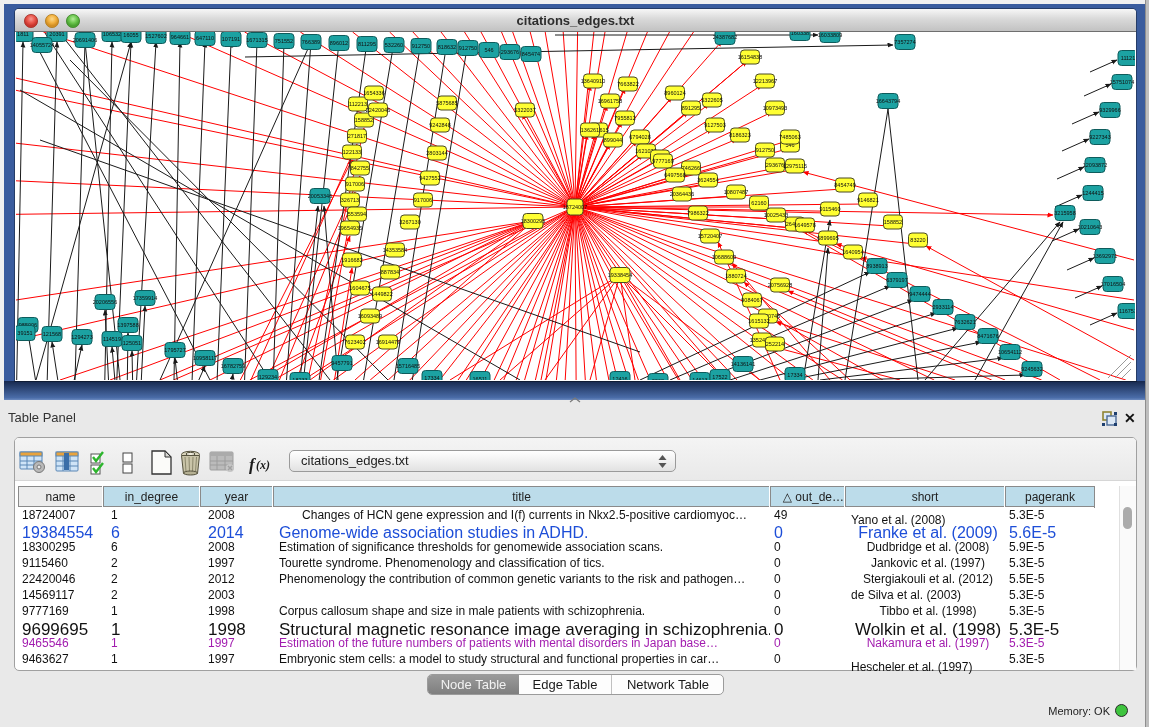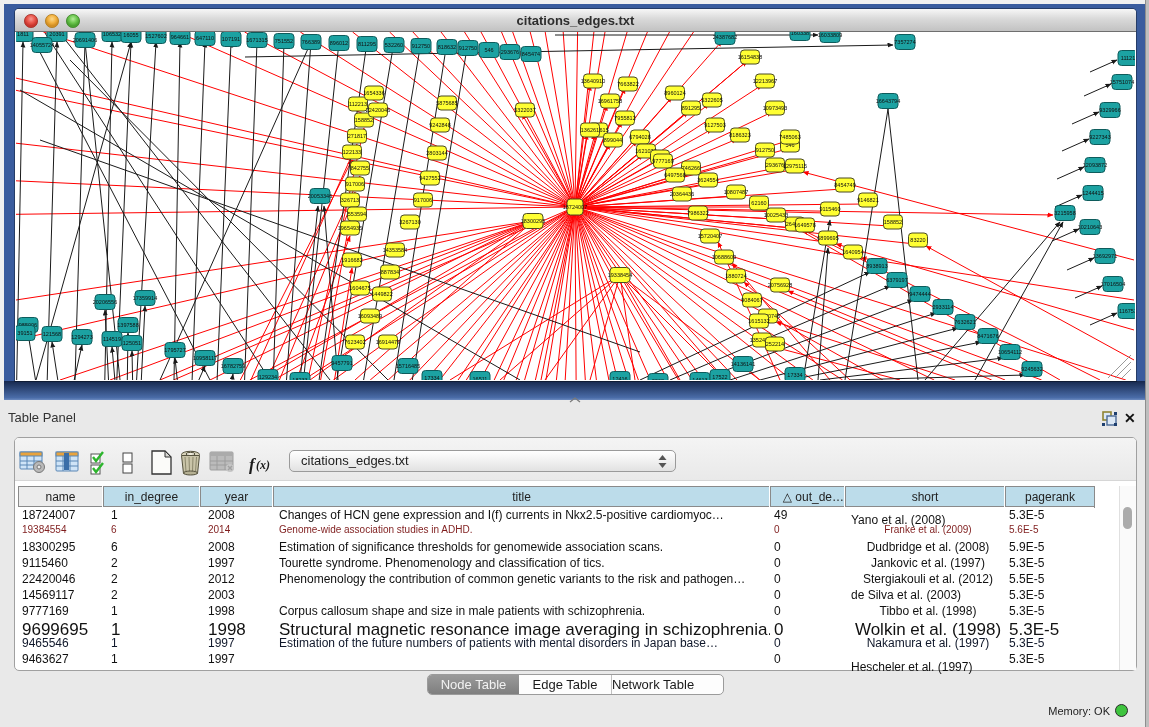--- a/index.html
+++ b/index.html
@@ -655,26 +655,26 @@
 <div style="position:absolute;left:200px;top:486px;width:72px;height:21px;background:#bcdcea;border:1px solid #8a8a8a;border-right:none;line-height:20px;text-align:center;font-size:12px;color:#222">year</div>
 <div style="position:absolute;left:273px;top:486px;width:496px;height:21px;background:#bcdcea;border:1px solid #8a8a8a;border-right:none;line-height:20px;text-align:center;font-size:12px;color:#222">title</div>
 <div style="position:absolute;left:770px;top:486px;width:74px;height:21px;background:#bcdcea;border:1px solid #8a8a8a;border-right:none;line-height:20px;text-align:right;font-size:12px;color:#222">△ out_de…</div>
 <div style="position:absolute;left:845px;top:486px;width:159px;height:21px;background:#bcdcea;border:1px solid #8a8a8a;border-right:none;line-height:20px;text-align:center;font-size:12px;color:#222">short</div>
 <div style="position:absolute;left:1005px;top:486px;width:89px;height:21px;background:#bcdcea;border:1px solid #8a8a8a;border-right:none;line-height:20px;text-align:center;font-size:12px;color:#222">pagerank</div>
 <div style="position:absolute;left:1094px;top:486px;width:1px;height:22px;background:#8a8a8a"></div>
  <div style="position:absolute;left:14px;top:508px;width:1100px;height:16px;font-size:12px;color:#111">
     <div style="position:absolute;left:8px;width:81px;top:0;white-space:nowrap;overflow:hidden;text-align:left">18724007</div>
     <div style="position:absolute;left:97px;width:89px;top:0;white-space:nowrap;overflow:hidden;text-align:left">1</div>
     <div style="position:absolute;left:194px;width:65px;top:0;white-space:nowrap;overflow:hidden;text-align:left">2008</div>
-    <div style="position:absolute;left:265px;width:491px;top:0;white-space:nowrap;overflow:hidden;text-align:left">Changes of HCN gene expression and I(f) currents in Nkx2.5-positive cardiomyoc…</div>
+    <div style="position:absolute;left:265px;width:491px;top:0;white-space:nowrap;overflow:hidden;text-align:center">Changes of HCN gene expression and I(f) currents in Nkx2.5-positive cardiomyoc…</div>
     <div style="position:absolute;left:760px;width:71px;top:0;white-space:nowrap;overflow:hidden;text-align:left">49</div>
     <div style="position:absolute;left:837px;width:154px;top:5px;white-space:nowrap;overflow:hidden;text-align:left">Yano et al. (2008)</div>
     <div style="position:absolute;left:995px;width:86px;top:0;white-space:nowrap;overflow:hidden;text-align:left">5.3E-5</div>
   </div>
-<div style="position:absolute;left:14px;top:524px;width:1100px;height:16px;font-size:10px;color:#7f1d1d">
+<div style="position:absolute;left:14px;top:524px;width:1100px;height:16px;font-size:16px;color:#1d4ed8">
     <div style="position:absolute;left:8px;width:81px;top:0;white-space:nowrap;overflow:hidden;text-align:left">19384554</div>
     <div style="position:absolute;left:97px;width:89px;top:0;white-space:nowrap;overflow:hidden;text-align:left">6</div>
     <div style="position:absolute;left:194px;width:65px;top:0;white-space:nowrap;overflow:hidden;text-align:left">2014</div>
     <div style="position:absolute;left:265px;width:491px;top:0;white-space:nowrap;overflow:hidden;text-align:left">Genome-wide association studies in ADHD.</div>
     <div style="position:absolute;left:760px;width:71px;top:0;white-space:nowrap;overflow:hidden;text-align:left">0</div>
     <div style="position:absolute;left:837px;width:154px;top:0;white-space:nowrap;overflow:hidden;text-align:center">Franke et al. (2009)</div>
     <div style="position:absolute;left:995px;width:86px;top:0;white-space:nowrap;overflow:hidden;text-align:left">5.6E-5</div>
   </div>
 <div style="position:absolute;left:14px;top:540px;width:1100px;height:16px;font-size:12px;color:#111">
     <div style="position:absolute;left:8px;width:81px;top:0;white-space:nowrap;overflow:hidden;text-align:left">18300295</div>
@@ -722,45 +722,46 @@
   </div>
 <div style="position:absolute;left:14px;top:620px;width:1100px;height:16px;font-size:17px;color:#111">
     <div style="position:absolute;left:8px;width:81px;top:0;white-space:nowrap;overflow:hidden;text-align:left">9699695</div>
     <div style="position:absolute;left:97px;width:89px;top:0;white-space:nowrap;overflow:hidden;text-align:left">1</div>
     <div style="position:absolute;left:194px;width:65px;top:0;white-space:nowrap;overflow:hidden;text-align:left">1998</div>
     <div style="position:absolute;left:265px;width:491px;top:0;white-space:nowrap;overflow:hidden;text-align:left">Structural magnetic resonance image averaging in schizophrenia.</div>
     <div style="position:absolute;left:760px;width:71px;top:0;white-space:nowrap;overflow:hidden;text-align:left">0</div>
     <div style="position:absolute;left:837px;width:154px;top:0;white-space:nowrap;overflow:hidden;text-align:center">Wolkin et al. (1998)</div>
     <div style="position:absolute;left:995px;width:86px;top:0;white-space:nowrap;overflow:hidden;text-align:left">5.3E-5</div>
   </div>
-<div style="position:absolute;left:14px;top:636px;width:1100px;height:16px;font-size:12px;color:#0f172a">
+<div style="position:absolute;left:14px;top:636px;width:1100px;height:16px;font-size:12px;color:#a21caf">
     <div style="position:absolute;left:8px;width:81px;top:0;white-space:nowrap;overflow:hidden;text-align:left">9465546</div>
     <div style="position:absolute;left:97px;width:89px;top:0;white-space:nowrap;overflow:hidden;text-align:left">1</div>
     <div style="position:absolute;left:194px;width:65px;top:0;white-space:nowrap;overflow:hidden;text-align:left">1997</div>
     <div style="position:absolute;left:265px;width:491px;top:0;white-space:nowrap;overflow:hidden;text-align:left">Estimation of the future numbers of patients with mental disorders in Japan base…</div>
     <div style="position:absolute;left:760px;width:71px;top:0;white-space:nowrap;overflow:hidden;text-align:left">0</div>
     <div style="position:absolute;left:837px;width:154px;top:0;white-space:nowrap;overflow:hidden;text-align:center">Nakamura et al. (1997)</div>
     <div style="position:absolute;left:995px;width:86px;top:0;white-space:nowrap;overflow:hidden;text-align:left">5.3E-5</div>
   </div>
 <div style="position:absolute;left:14px;top:652px;width:1100px;height:16px;font-size:12px;color:#111">
     <div style="position:absolute;left:8px;width:81px;top:0;white-space:nowrap;overflow:hidden;text-align:left">9463627</div>
     <div style="position:absolute;left:97px;width:89px;top:0;white-space:nowrap;overflow:hidden;text-align:left">1</div>
     <div style="position:absolute;left:194px;width:65px;top:0;white-space:nowrap;overflow:hidden;text-align:left">1997</div>
+    <div style="position:absolute;left:265px;width:491px;top:0;white-space:nowrap;overflow:hidden;text-align:left">Embryonic stem cells: a model to study structural and functional properties in car…</div>
     <div style="position:absolute;left:760px;width:71px;top:0;white-space:nowrap;overflow:hidden;text-align:left">0</div>
     <div style="position:absolute;left:837px;width:154px;top:8px;white-space:nowrap;overflow:hidden;text-align:left">Hescheler et al. (1997)</div>
     <div style="position:absolute;left:995px;width:86px;top:0;white-space:nowrap;overflow:hidden;text-align:left">5.3E-5</div>
   </div>
 
  <div style="position:absolute;left:1119px;top:486px;width:17px;height:184px;background:#fafafa;border-left:1px solid #e0e0e0"></div>
  <div style="position:absolute;left:1123px;top:507px;width:9px;height:22px;background:#ababab;border-radius:5px"></div>
 
  <div style="position:absolute;left:427px;top:674px;width:297px;height:21px;border:1px solid #9b9b9b;border-radius:5px;background:#fdfdfd;overflow:hidden;font-size:13px">
    <div style="position:absolute;left:0;top:0;width:91px;height:21px;background:linear-gradient(#9a9a9a,#7c7c7c);color:#f2f2f2;text-align:center;line-height:20px">Node Table</div>
    <div style="position:absolute;left:91px;top:0;width:92px;height:21px;color:#1a1a1a;text-align:center;line-height:20px">Edge Table</div>
    <div style="position:absolute;left:183px;top:0;width:1px;height:21px;background:#c0c0c0"></div>
-   <div style="position:absolute;left:184px;top:0;width:112px;height:21px;color:#1a1a1a;text-align:left;line-height:20px">Network Table</div>
+   <div style="position:absolute;left:184px;top:0;width:112px;height:21px;color:#1a1a1a;text-align:center;line-height:20px">Network Table</div>
  </div>
  <div style="position:absolute;left:1048px;top:705px;width:62px;text-align:right;font-size:11px;color:#222">Memory: OK</div>
  <div style="position:absolute;left:1115px;top:704px;width:13px;height:13px;border-radius:50%;background:#3ec43e;border:1.5px solid #2a2a2a"></div>
  <svg width="12" height="6" viewBox="0 0 12 6" style="position:absolute;left:569px;top:397px">
     <path d="M1,5 L6,1 L11,5" stroke="#7a7a7a" stroke-width="1.2" fill="none"></path>
   </svg>
 
 <div style="position:absolute;left:1145px;top:0;width:4px;height:727px;background:#bebebe;border-left:1px solid #8e8e8e"></div>
 </body></html>

